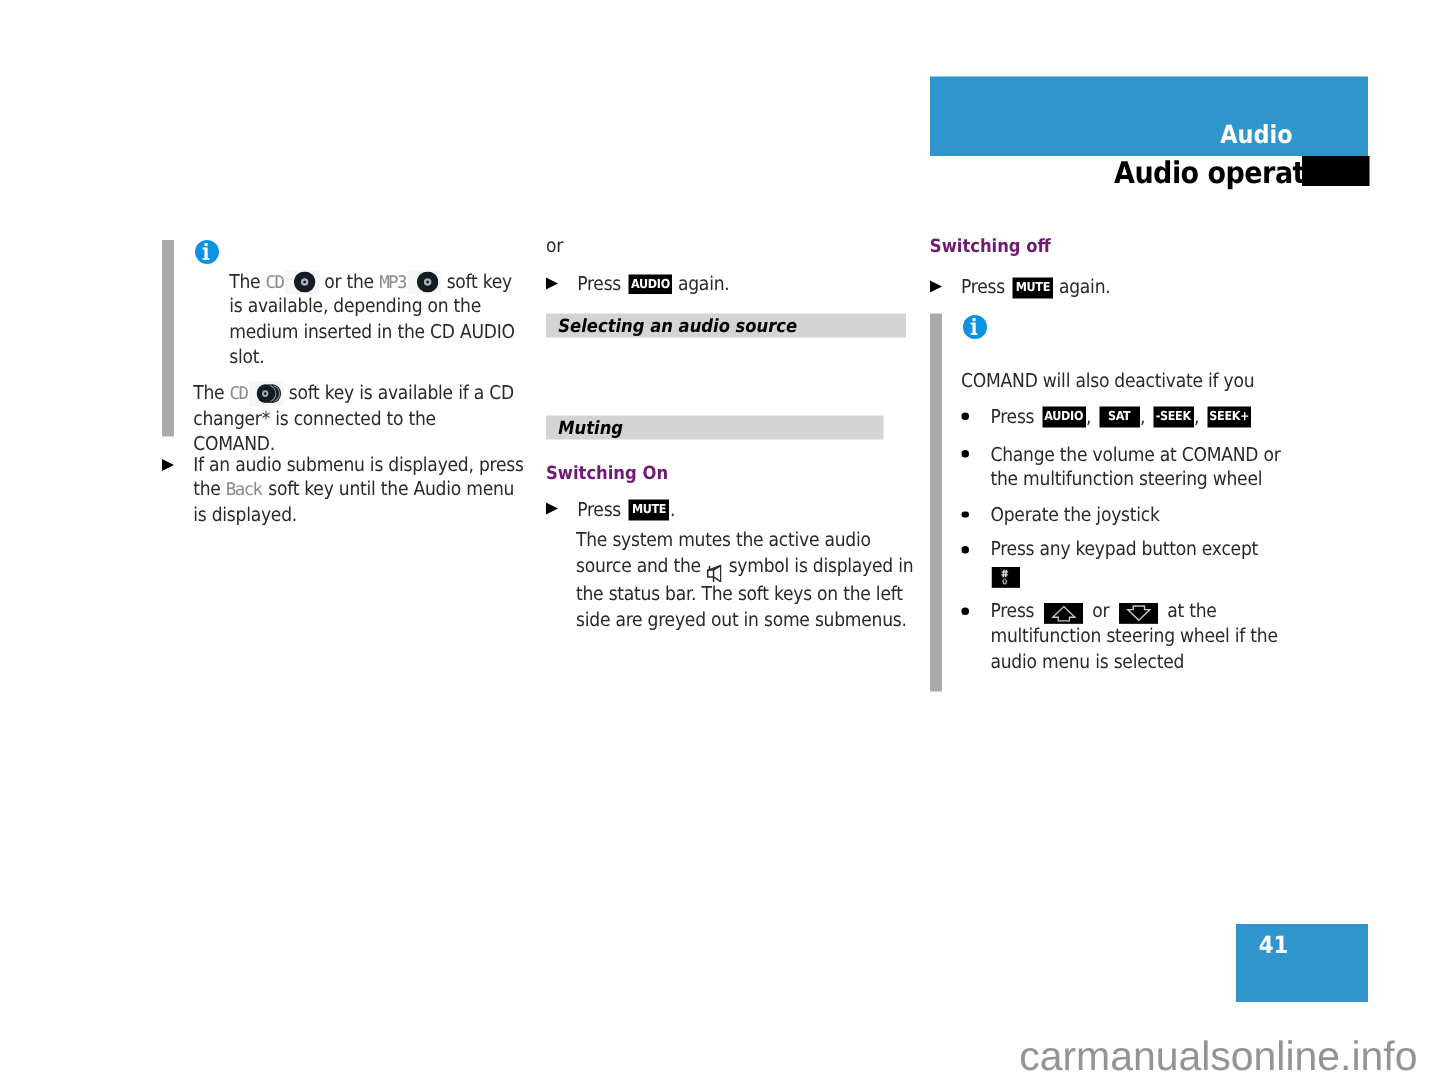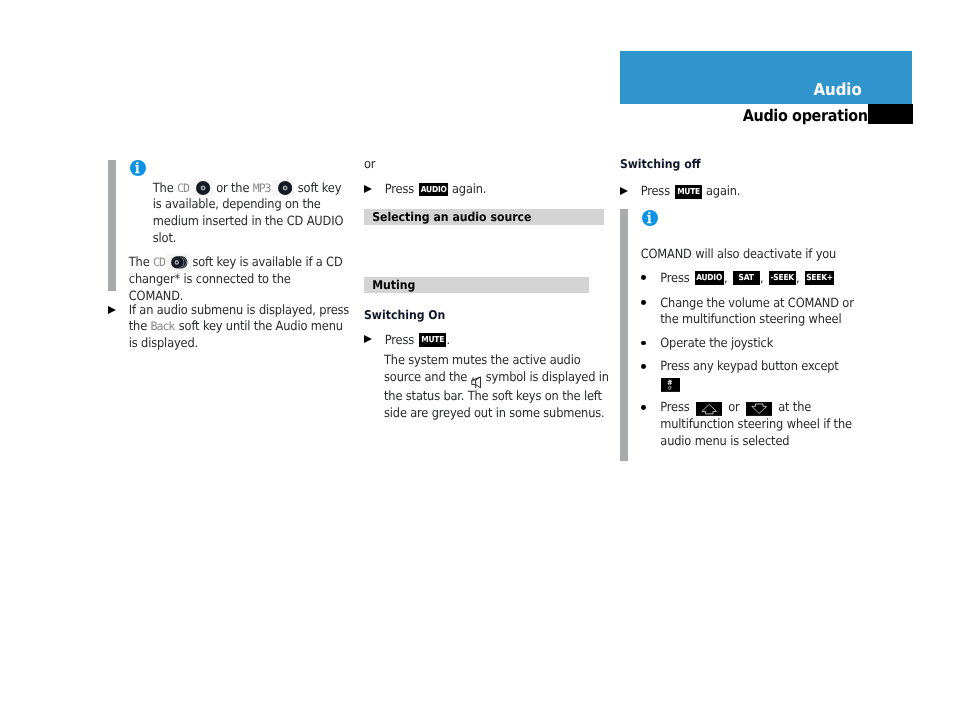--- a/index.html
+++ b/index.html
@@ -21,21 +21,21 @@
   .hdr-section {
     position:absolute; left:193.5px; top:30.8px;
     color:#ffffff; font-size:16.6px; font-weight:bold; line-height:16px;
   }
   .hdr-black {
     position:absolute; left:868px; top:104px; width:44.5px; height:19.5px;
     background:#000000;
   }
   .hdr-page-title {
     position:absolute; left:742.7px; top:108.4px;
-    color:#000000; font-size:16px; font-weight:bold; line-height:15px; letter-spacing:-0.35px;
+    color:#000000; font-size:20px; font-weight:bold; line-height:15px; letter-spacing:-0.35px;
     white-space:nowrap;
     text-align:right;
   }
 
   
   .pagenum-box {
     position:absolute; left:824.3px; top:615.8px; width:88.2px; height:52.1px;
     background:#3095cc;
   }
   .pagenum-text {
@@ -53,21 +53,21 @@
   
   .col { position:absolute; top:155px; }
 
   .col-left   { left:108px; width:242px; top:159.7px; height:230px; }
   .col-mid    { left:364px; width:246px; height:260px; top:156px; }
   .col-right  { left:619.9px; width:237px; top:159px; height:320px; }
 
   
   .txt { font-size:12.7px; line-height:16.7px; color:#28292b; letter-spacing:-0.15px; }
   .mono { font-family:"DejaVu Sans Mono", monospace; font-size:11.6px; color:#8a8a8a; letter-spacing:-1.05px; margin-right:1.05px; }
-  b.h3 { font-size:12.15px; font-weight:bold; color:#0f172a; display:block; line-height:15px; }
+  b.h3 { font-size:12.15px; font-weight:bold; color:#701a75; display:block; line-height:15px; }
 
   
   .info { position:relative; padding-left:20.8px; }
   .col-left .info { width:239.3px; }
   .info .rule {
     position:absolute; left:0; top:0; width:8.3px; background:#a9aaab;
   }
   .info-icon { display:block; width:16px; height:16px; margin-left:1px; }
 
   
@@ -84,20 +84,21 @@
   .lb .dot {
     position:absolute; left:0.1px; top:5.9px;
     width:4.8px; height:4.8px; border-radius:50%; background:#000;
   }
 
   
   .band {
     background:#d4d4d4; height:16.2px; line-height:16.2px;
     padding-left:8.2px; font-size:12.15px; font-weight:bold; color:#000;
     box-sizing:border-box;
+    font-style:italic;
   }
 
   
   .abs { position:absolute !important; left:0; width:100%; box-sizing:border-box; }
   .key {
     display:inline-block; background:#000; color:#fff;
     font-family:"DejaVu Sans Condensed","DejaVu Sans", sans-serif;
     font-weight:bold; font-size:8.3px; line-height:13.9px;
     min-width:27.2px; box-sizing:border-box;
     padding:0 1.6px; text-align:center;
@@ -219,13 +220,17 @@
                 <rect width="265" height="139" fill="#000"></rect>
                 <path d="M132 24 L206 95 L170 95 L170 119 L95 119 L95 95 L58 95 Z" fill="none" stroke="#c8c8c8" stroke-width="9" stroke-linejoin="miter"></path>
               </svg> or <svg class="keyimg mfsw" width="26.5" height="13.9" viewBox="0 0 265 139">
                 <rect width="265" height="139" fill="#000"></rect>
                 <path d="M132 115 L206 44 L170 44 L170 20 L95 20 L95 44 L58 44 Z" fill="none" stroke="#c8c8c8" stroke-width="9" stroke-linejoin="miter"></path>
               </svg> at the multifunction steering wheel if the audio menu is selected</span></div>
         </div>
     </div>
   </div>
 
+  <div class="pagenum-box">
+    <div class="pagenum-text">41</div>
+  </div>
+  <div class="watermark">carmanualsonline.info</div>
 </div>
 
 </body></html>

